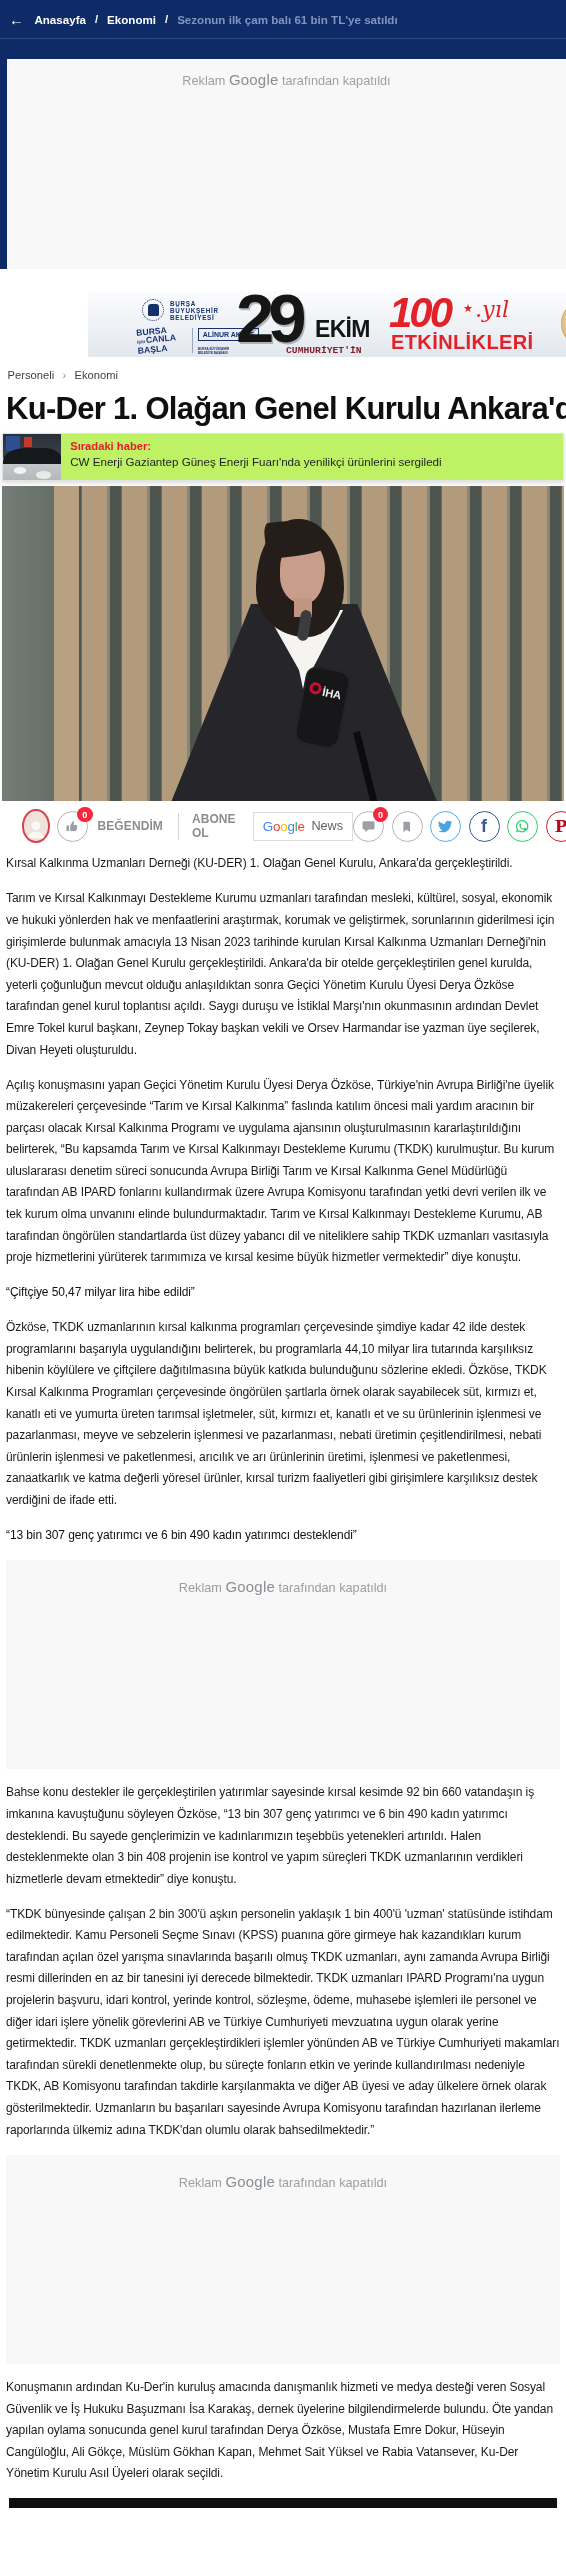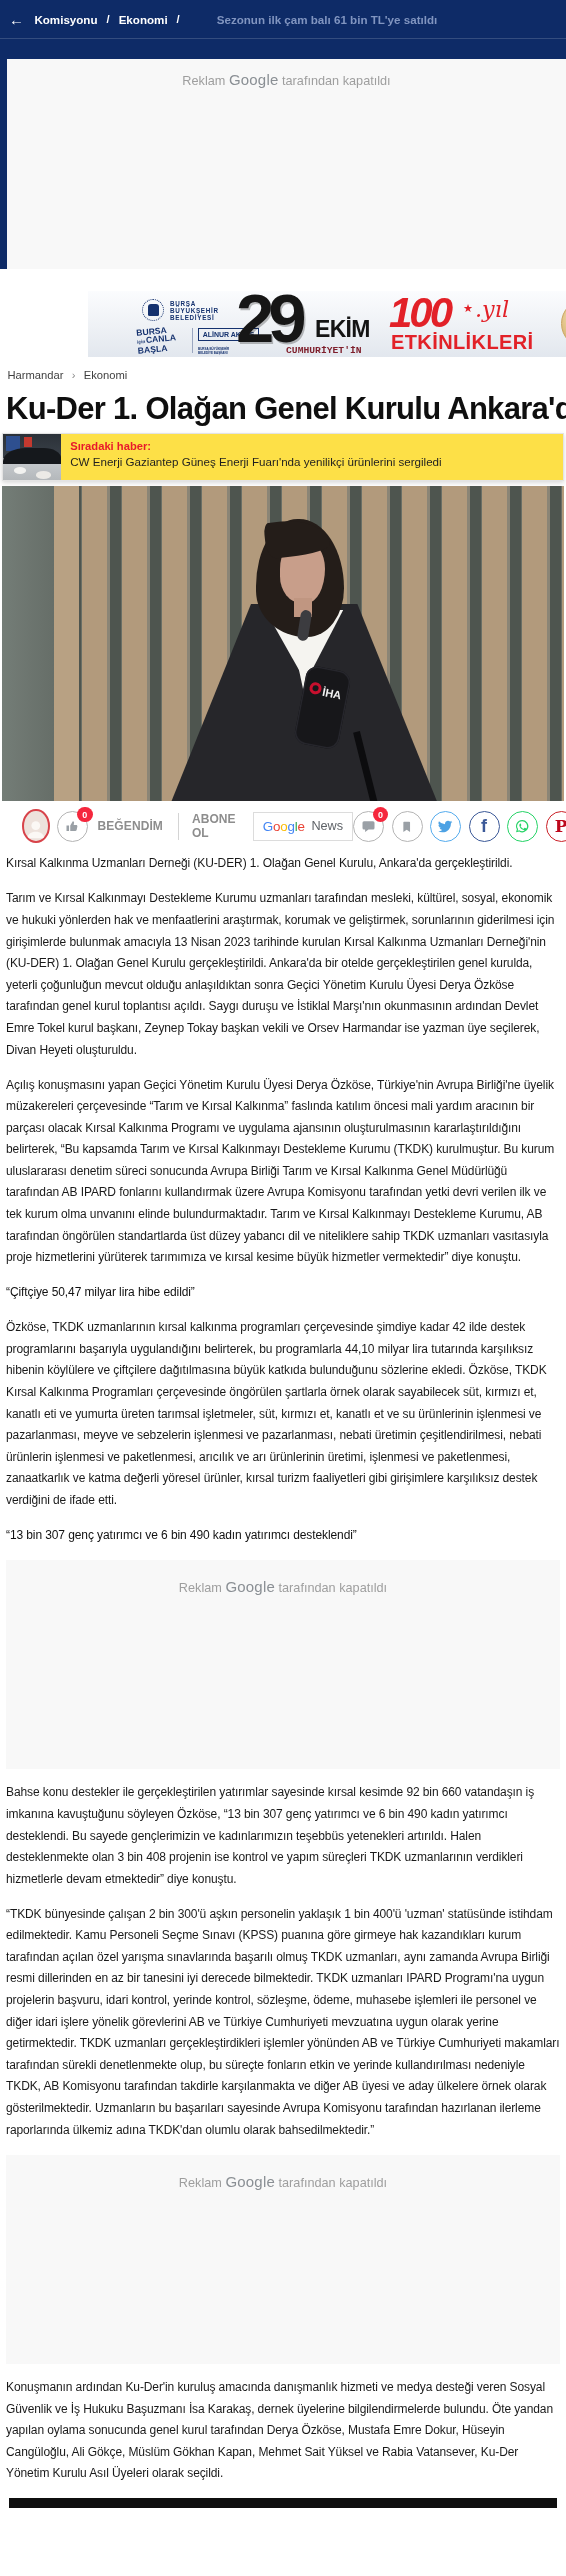--- a/index.html
+++ b/index.html
@@ -7,21 +7,21 @@
   body { width:566px; font-family:"Liberation Sans", sans-serif; }
   #page { width:566px; overflow:hidden; position:relative; background:#fff; }
 
   
   .topnav { height:59px; background:#0e2b67; }
   .topnav-inner { height:39px; display:flex; align-items:center; padding:0 9px;
                   border-bottom:0.7px solid rgba(255,255,255,.16); }
   .back-arrow { color:#fff; font-size:15px; font-weight:bold; margin-right:10.4px; cursor:pointer; }
   .nav-link { color:#ffffff; font-size:11.6px; font-weight:bold; text-decoration:none; }
   .nav-sep { color:#ffffff; font-weight:bold; margin:0 9px; font-size:11.2px; }
-  .nav-current { color:#8195c0; font-size:11.6px; font-weight:600; white-space:nowrap; overflow:hidden;margin-left:28px; }
+  .nav-current { color:#8195c0; font-size:11.6px; font-weight:600; white-space:nowrap; overflow:hidden; }
 
   
   .ad-box { background:#f8f8f8; text-align:center; }
   .ad-box-top { height:210px; border-left:7.5px solid #0e2b67; padding-top:12px; }
   .ad-box-inline { height:209px; padding-top:18px; margin-bottom:13.4px; }
   .ad-note { color:#9e9e9e; font-size:12.7px; }
   .ad-note .ad-brand { font-size:15px; color:#8a8f94; letter-spacing:0.2px; }
 
   
   .banner { position:relative; margin:22.4px 0 0 88px; width:507px; height:66px;
@@ -59,21 +59,21 @@
              border:1.5px solid #caa45f; }
 
   
   .breadcrumb { margin:12px 7.5px 0; font-size:11.2px; color:#3f3f3f; height:15px; }
   .breadcrumb .bc-sep { color:#8a8a8a; margin:0 5.2px; }
   .bc-link { color:#3f3f3f; text-decoration:none; cursor:pointer; }
   .headline { margin:6px 0 0 6px; font-size:31px; font-weight:bold; color:#0f0f0f;
               letter-spacing:-0.7px; line-height:37px; white-space:nowrap; overflow:hidden; height:37px; }
 
   
-  .next-card { margin:6px 2.2px 0; height:48px; background:#fde047; border:0.7px solid #e3e3e3;
+  .next-card { margin:6px 2.2px 0; height:48px; background:#bef264; border:0.7px solid #e3e3e3;
                box-shadow:0 1.5px 4.5px rgba(0,0,0,.15); display:flex; align-items:stretch; cursor:pointer; }
   .next-thumb { width:58px; flex:none; position:relative; overflow:hidden;
                 background:linear-gradient(180deg,#2b3138 0%, #3a4149 52%, #c9cdd1 52%, #b4b8bb 100%); }
   .next-thumb .flag-red { position:absolute; left:21px; top:2.2px; width:7.5px; height:10.4px; background:#c3392f; }
   .next-thumb .flag-blue { position:absolute; left:3px; top:1.5px; width:13.4px; height:15px; background:#2e4f8f; }
   .next-thumb .crowd { position:absolute; left:0; top:13.4px; width:100%; height:16.4px; background:#15181c;
                        border-radius:40% 30% 0 0/80% 60% 0 0; }
   .next-thumb .table1 { position:absolute; left:10.4px; top:33px; width:12px; height:6.7px;
                         background:#f2f2f0; border-radius:50%; }
   .next-thumb .table2 { position:absolute; left:33px; top:37px; width:15px; height:7.5px;
@@ -145,21 +145,21 @@
   .footer-bar { height:9.7px; background:#0f0f0f; margin:12px 9px 0; }
 </style>
 </head>
 <body>
 
 <div id="page">
 
   <div class="topnav">
     <div class="topnav-inner">
       <span class="back-arrow">←</span>
-      <a class="nav-link">Komisyonu</a>
+      <a class="nav-link">Anasayfa</a>
       <span class="nav-sep">/</span>
       <a class="nav-link">Ekonomi</a>
       <span class="nav-sep">/</span>
       <span class="nav-current">Sezonun ilk çam balı 61 bin TL'ye satıldı</span>
     </div>
   </div>
 
   <div class="ad-box ad-box-top">
     <span class="ad-note">
       <span>Reklam</span>
@@ -187,21 +187,21 @@
     <div class="bn-month">EKİM</div>
     <div class="bn-republic">CUMHURİYET'İN</div>
     <div class="bn-hundred">100</div>
     <div class="bn-star">★</div>
     <div class="bn-yil">.yıl</div>
     <div class="bn-events">ETKİNLİKLERİ</div>
     <div class="bn-coin"></div>
   </div>
 
   <div class="breadcrumb">
-    <a class="bc-link">Harmandar</a>
+    <a class="bc-link">Personeli</a>
     <span class="bc-sep">›</span>
     <a class="bc-link">Ekonomi</a>
   </div>
 
   <h1 class="headline">Ku-Der 1. Olağan Genel Kurulu Ankara'da gerçekleştirildi</h1>
 
   <div class="next-card">
     <div class="next-thumb">
       <div class="flag-blue"></div>
       <div class="flag-red"></div>

